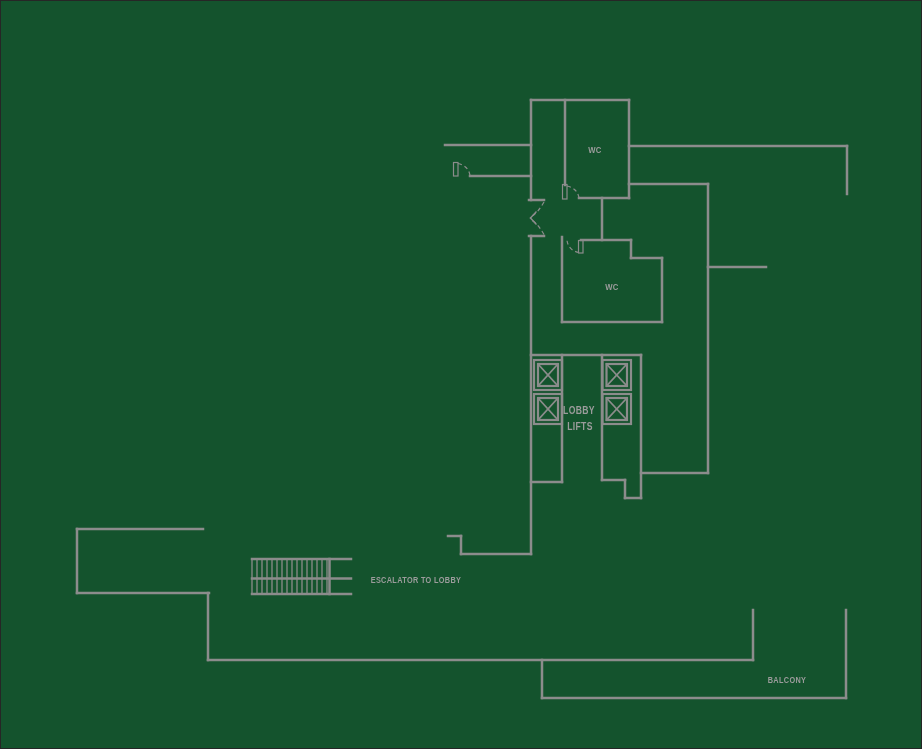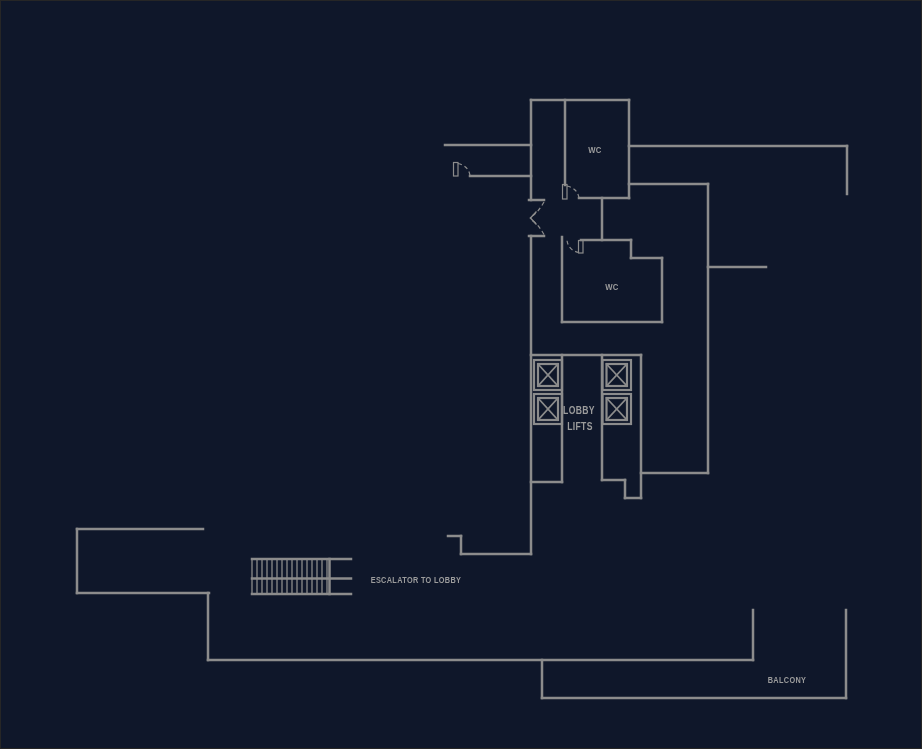--- a/index.html
+++ b/index.html
@@ -1,19 +1,19 @@
 <!DOCTYPE html>
 <html><head>
 <meta charset="utf-8">
 <style>
   html, body { margin: 0; padding: 0; background: #000; }
   #frame {
     position: relative;
     width: 922px; height: 749px;
-    background: #0f172a;
+    background: #14532d;
     box-sizing: border-box;
     border: 1px solid #262626;
     overflow: hidden;
     font-family: "Liberation Sans", sans-serif;
   }
   #plan-svg { position: absolute; left: 0; top: 0; }
   .plan-label {
     position: absolute;
     transform: translate(-50%, -50%) scaleX(0.86);
     font-weight: 700;

